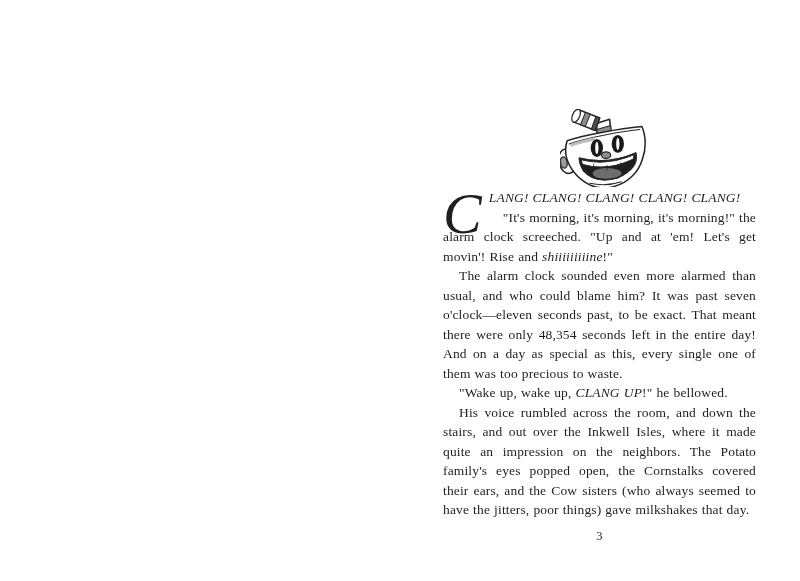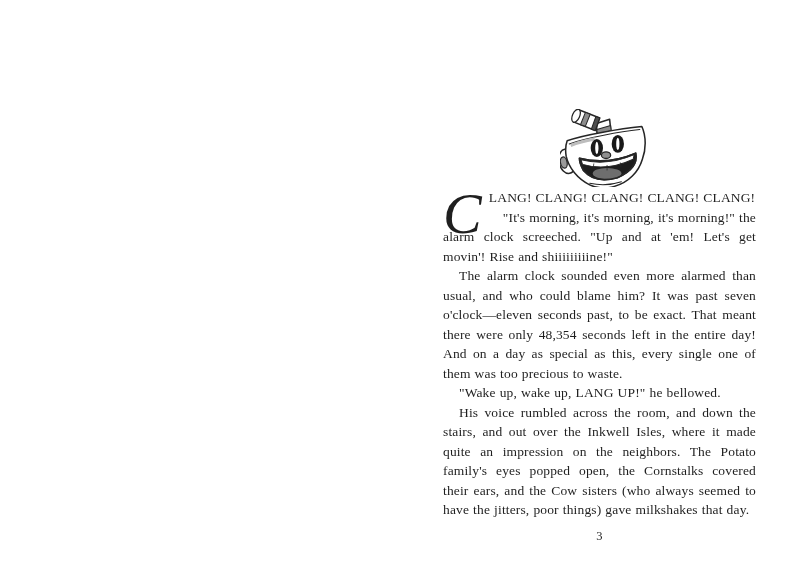--- a/index.html
+++ b/index.html
@@ -26,21 +26,21 @@
   .text-block {
     position: absolute; left: 0; top: 188px; width: 313px;
     font-size: 13.5px; line-height: 19.5px;
     text-align: justify;
     letter-spacing: 0.15px;
     word-spacing: 0.5px;
     hyphens: none;
   }
   .text-block p { margin: 0; }
   .text-block p.indent { text-indent: 16px; }
-  .italic { }
+  .italic { font-style: italic; }
   .dropcap {
     float: left;
     font-style: italic;
     font-size: 58px;
     line-height: 30px;
     height: 39px;
     padding-right: 7px;
     position: relative;
     top: 11px;
   }
@@ -106,21 +106,21 @@
             </g>
 
             <path d="M 58,145 Q 90,152 120,142" fill="none" stroke-width="2"></path>
           </g>
         </svg>
       </div>
 
       <div class="text-block">
           <p class=""><span class="dropcap">C</span><span class="italic">LANG! CLANG! CLANG! CLANG! CLANG!</span><br><span class="inline-indent"></span><span>"It's morning, it's morning, it's morning!" the alarm clock screeched. "Up and at 'em! Let's get movin'! Rise and </span><span class="italic">shiiiiiiiiine</span><span>!"</span></p>
           <p class="indent"><span>The alarm clock sounded even more alarmed than usual, and who could blame him? It was past seven o'clock—eleven seconds past, to be exact. That meant there were only 48,354 seconds left in the entire day! And on a day as special as this, every single one of them was too precious to waste.</span></p>
-          <p class="indent"><span>"Wake up, wake up, </span><span class="italic">LANG UP</span><span>!" he bellowed.</span></p>
+          <p class="indent"><span>"Wake up, wake up, </span><span class="italic">CLANG UP</span><span>!" he bellowed.</span></p>
           <p class="indent"><span>His voice rumbled across the room, and down the stairs, and out over the Inkwell Isles, where it made quite an impression on the neighbors. The Potato family's eyes popped open, the Cornstalks covered their ears, and the Cow sisters (who always seemed to have the jitters, poor things) gave milkshakes that day.</span></p>
         </div>
 
       <div class="page-number">3</div>
 
     </div>
   </div>
 </div>
 
 </body></html>

